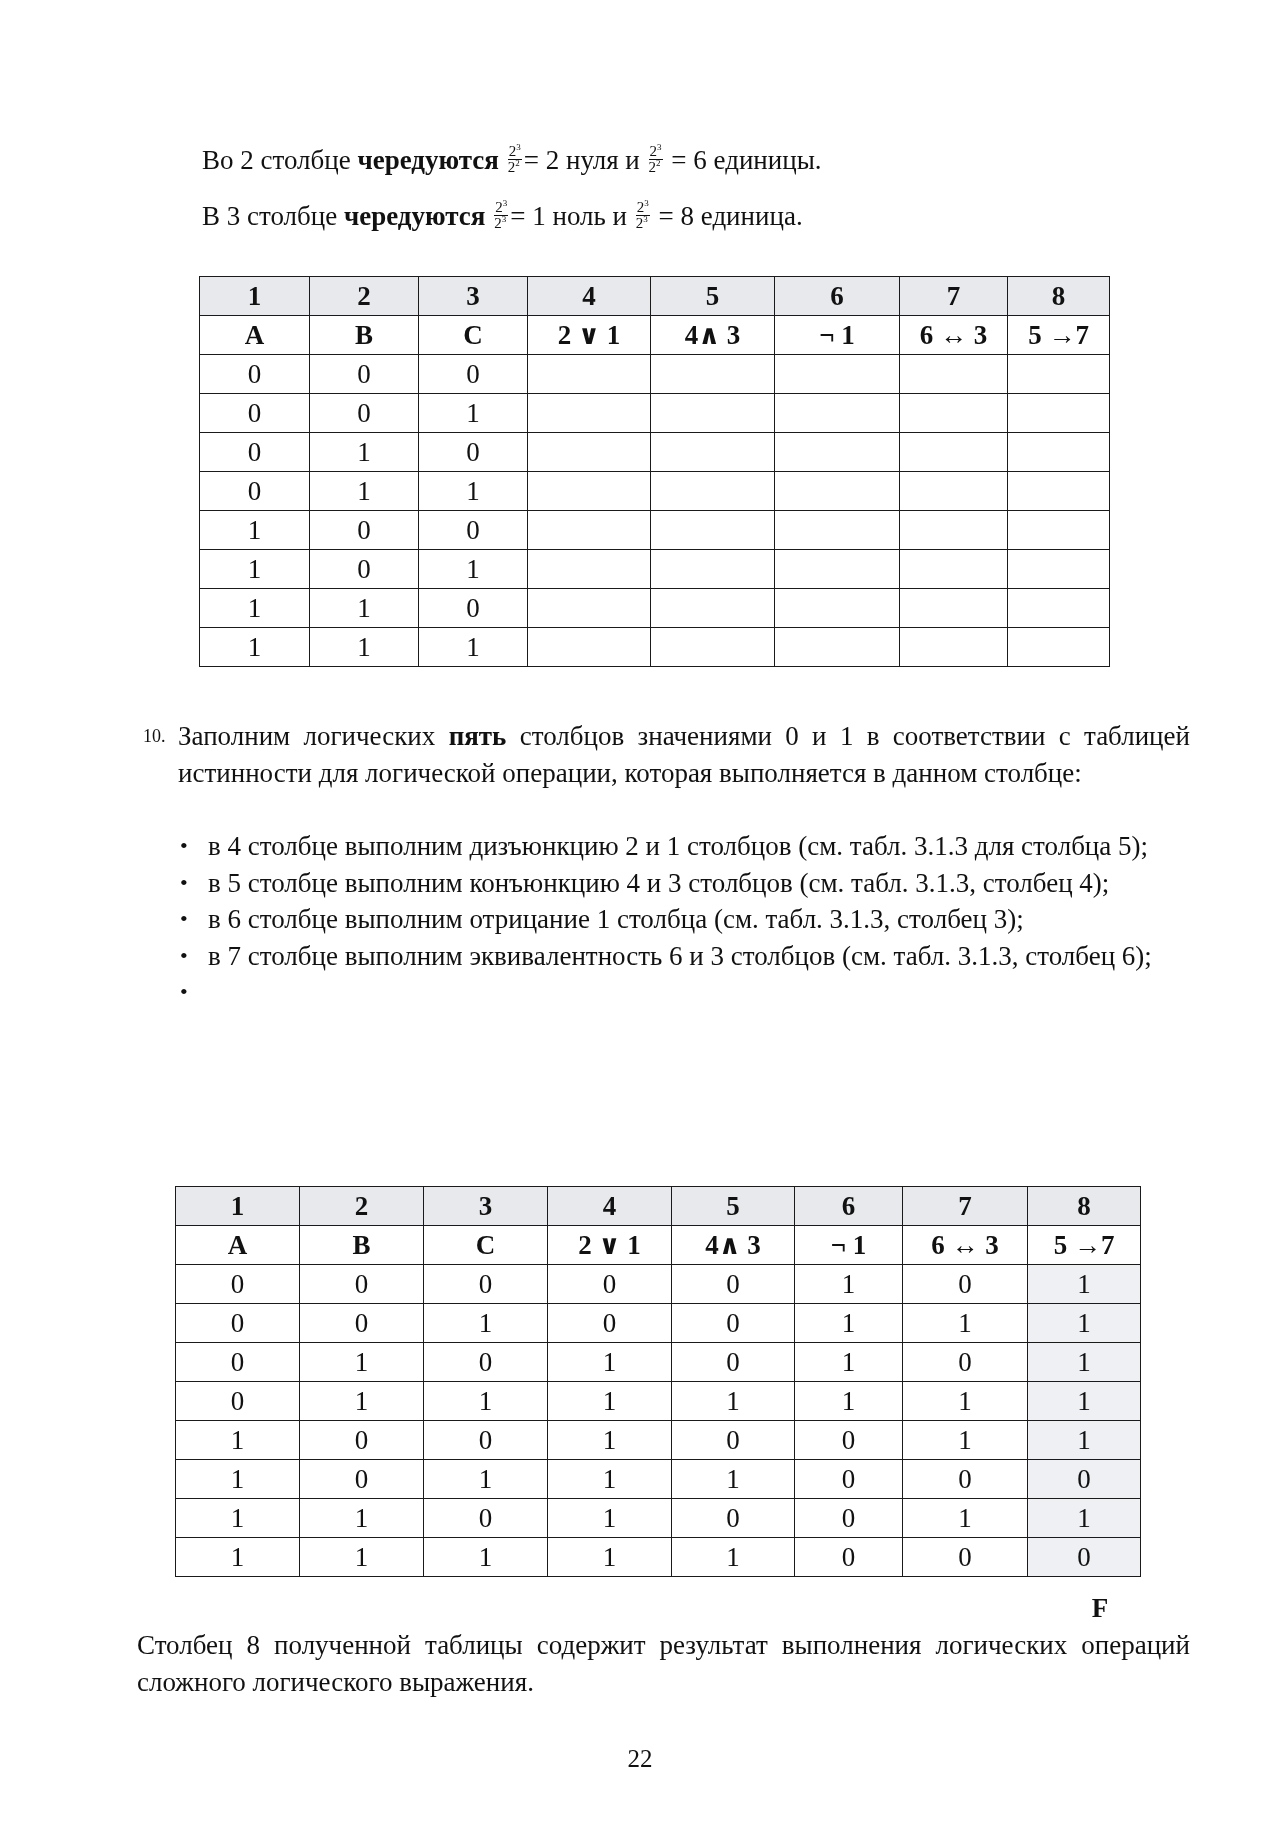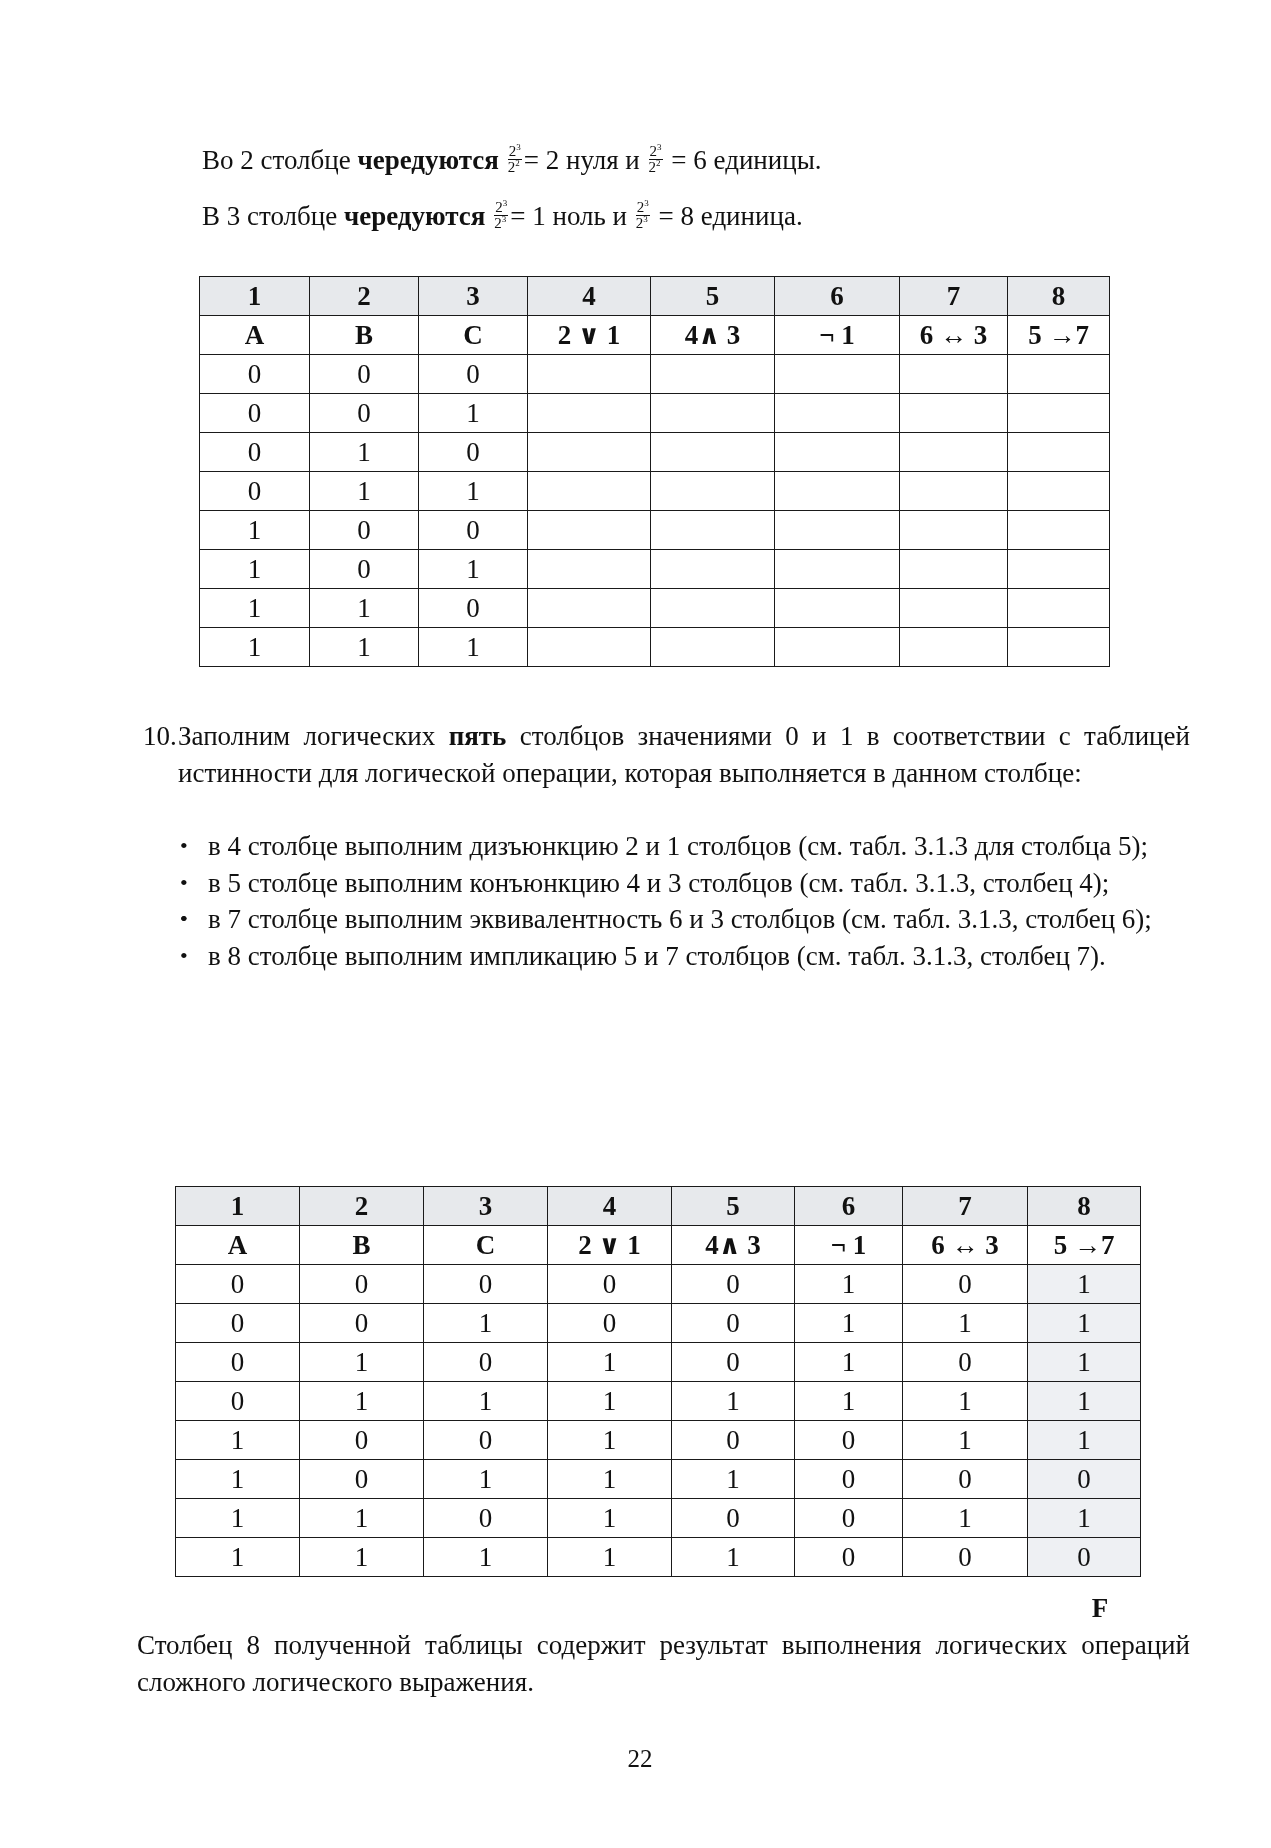--- a/index.html
+++ b/index.html
@@ -19,21 +19,21 @@
     table.tt { position: absolute; border-collapse: collapse; table-layout: fixed; }
     table.tt td {
       border: 1.6px solid #1a1a1a; text-align: center; padding: 0;
       font-size: 27px; height: 38px; line-height: 38px;
     }
     table.tt tr.hdr td { background: #e7e9ec; font-weight: bold; }
     table.tt tr.ops td { font-weight: bold; }
     table.tt td.shade { background: #eef0f3; }
 
     .para { position: absolute; left: 178px; width: 1012px; font-size: 27px; line-height: 36.5px; text-align: justify; }
-    .num10 { position: absolute; left: 143px; font-size: 27px; line-height: 36.5px; }
+    .num10 { position: absolute; left: 143px; font-size: 18px; line-height: 36.5px; }
     .bullets { position: absolute; left: 178px; width: 1012px; margin: 0; padding: 0; list-style: none; }
     .bullets li { position: relative; padding-left: 30px; font-size: 27px; line-height: 36.5px; text-align: justify; }
     .bullets li .dot { position: absolute; left: 2px; top: 0; font-size: 22px; }
   </style>
 </head>
 <body>
 
 <div class="abs line" style="left:202px; top:142px;">
   <span>Во 2 столбце </span><b>чередуются</b>
   <span class="frac"><span class="num"><span>2</span><sup>3</sup></span><span class="den"><span>2</span><sup>2</sup></span></span><span>= 2 нуля и</span>
@@ -162,23 +162,23 @@
     </tbody>
 </table>
 
 <div class="num10" style="top:718px;">10.</div>
 <div class="para" style="top:718px;">
   <span>Заполним логических </span><b>пять</b><span> столбцов значениями 0 и 1 в соответствии с таблицей истинности для логической операции, которая выполняется в данном столбце:</span>
 </div>
 <ul class="bullets" id="bullets" style="top:828px;">
     <li><span class="dot">•</span><span>в 4 столбце выполним дизъюнкцию 2 и 1 столбцов (см. табл. 3.1.3 для столбца 5);</span></li>
     <li><span class="dot">•</span><span>в 5 столбце выполним конъюнкцию 4 и 3 столбцов (см. табл. 3.1.3, столбец 4);</span></li>
+    <li><span class="dot">•</span><span>в 6 столбце выполним отрицание 1 столбца (см. табл. 3.1.3, столбец 3);</span></li>
+    <li><span class="dot">•</span><span>в 7 столбце выполним эквивалентность 6 и 3 столбцов (см. табл. 3.1.3, столбец 6);</span></li>
     <li><span class="dot">•</span></li>
-    <li><span class="dot">•</span><span>в 7 столбце выполним эквивалентность 6 и 3 столбцов (см. табл. 3.1.3, столбец 6);</span></li>
-    <li><span class="dot">•</span><span>в 8 столбце выполним импликацию 5 и 7 столбцов (см. табл. 3.1.3, столбец 7).</span></li>
   </ul>
 
 <table class="tt" id="t2" style="left:175px; top:1186px; width:965px;">
   <colgroup>
     <col style="width:124px">
       <col style="width:124px">
       <col style="width:124px">
       <col style="width:124px">
     <col style="width:123px">
       <col style="width:108px">

